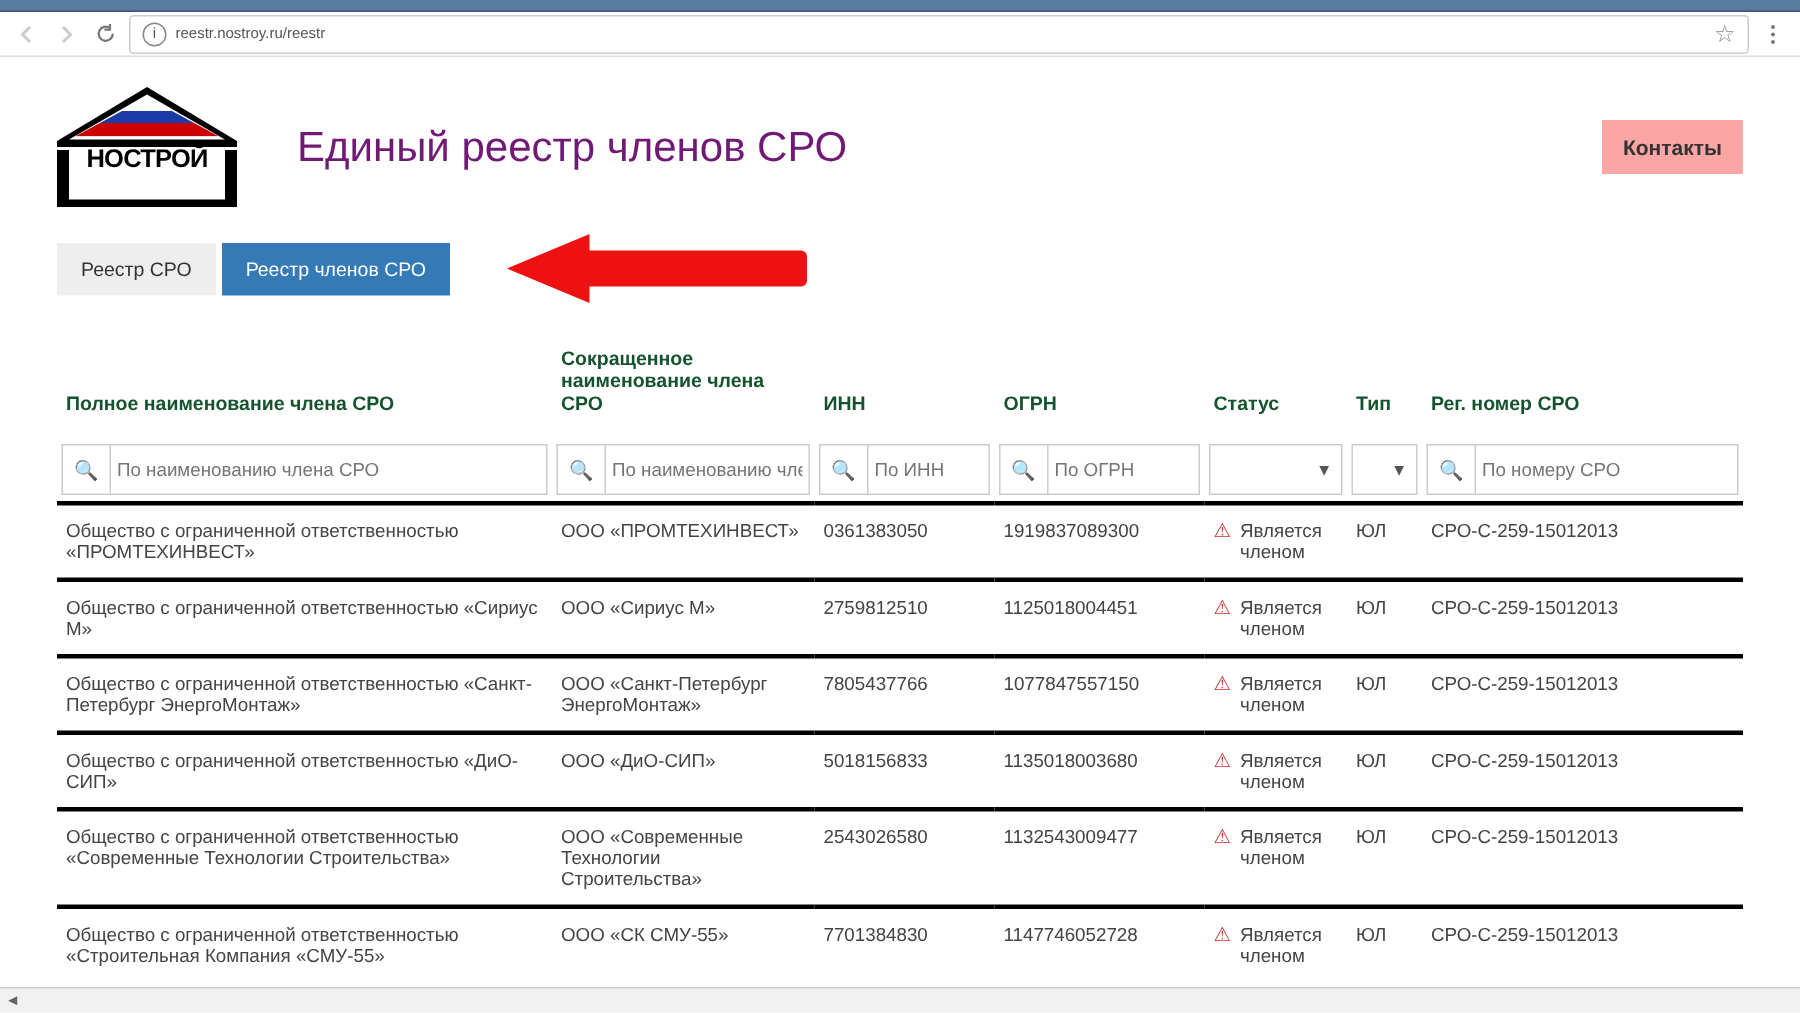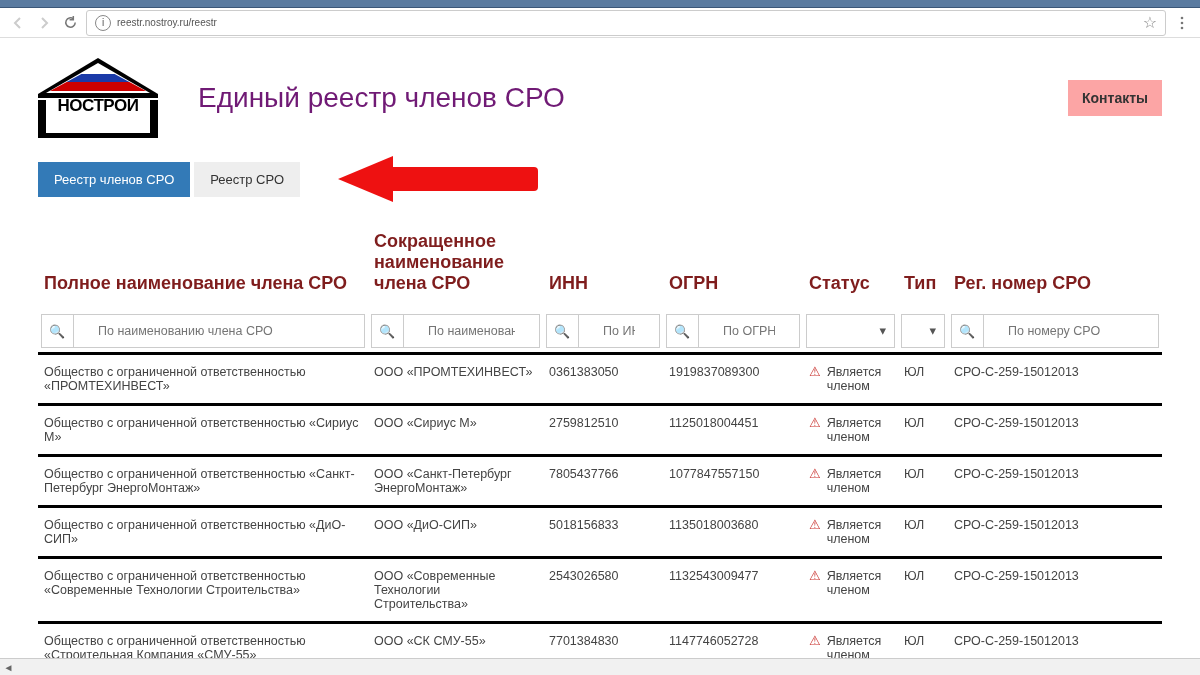--- a/index.html
+++ b/index.html
@@ -31,25 +31,25 @@
   .page-title { font-size: 28px; color: #701a75; font-weight: 400; }
   .contacts-btn { background: #fca5a5; padding: 10px 14px; font-size: 14px; font-weight: bold; cursor: pointer; }
   .tabs { display: flex; gap: 4px; margin-bottom: 28px; position: relative; }
   .tab { padding: 10px 16px; font-size: 13px; cursor: pointer; background: #eee; }
   .tab.active { background: #337ab7; color: #fff; }
   .arrow { position: absolute; left: 300px; top: -6px; width: 200px; height: 46px; }
   .arrow-body { position:absolute; left:54px; top:11px; width:146px; height:24px; background:#e11; border-radius: 0 4px 4px 0; }
   .arrow-head { position:absolute; left:0; top:0; width:0; height:0; border-top:23px solid transparent; border-bottom:23px solid transparent; border-right:55px solid #e11; }
   table { width: 100%; border-collapse: collapse; table-layout: fixed; }
   col.c-full{width:330px;} col.c-short{width:175px;} col.c-inn{width:120px;} col.c-ogrn{width:140px;} col.c-status{width:95px;} col.c-type{width:50px;} col.c-reg{width:auto;}
-  th { text-align: left; font-size: 18px; color: #7f1d1d; font-weight: bold; padding: 6px 6px 16px; vertical-align: bottom; cursor: pointer; }
+  th { text-align: left; font-size: 13px; color: #14532d; font-weight: bold; padding: 6px 6px 16px; vertical-align: bottom; cursor: pointer; }
   tr.filter td { padding: 4px 3px; }
   .f-box { display:flex; }
   .f-ico { width:32px; height:34px; border:1px solid #ccc; border-right:none; display:flex;align-items:center;justify-content:center; background:#fff; color:#555; font-size:13px;}
-  .f-inp { flex:1; height:34px; border:1px solid #ccc; padding:0 24px; font-size:12.5px; color:#999; min-width:0; }
+  .f-inp { flex:1; height:34px; border:1px solid #ccc; padding:0 4px; font-size:12.5px; color:#999; min-width:0; }
   .f-sel { width:100%; height:34px; border:1px solid #ccc; background:#fff; position:relative; }
   .f-sel::after{content:"▾"; position:absolute; right:8px; top:8px; color:#555;}
   tr.data td { padding: 10px 6px; border-top: 3px solid #000000; font-size: 12.5px; color: #444; vertical-align: top; }
   .status-cell { display:flex; align-items:flex-start; gap:6px; }
   .warn-ico { color:#c9302c; font-size:13px; line-height:1; flex-shrink:0; }
   .scrollbar { position: fixed; bottom:0; left:0; width:100%; height:17px; background:#f1f1f1; border-top:1px solid #ccc; display:flex; align-items:center;}
   .scroll-left {width:17px;height:17px;display:flex;align-items:center;justify-content:center;color:#666;font-size:10px;}
 </style>
 </head>
 <body>
@@ -105,22 +105,22 @@
           <div class="base"></div>
         </div>
         <div class="logotxt">НОСТРОЙ</div>
       </div>
       <h1 class="page-title">Единый реестр членов СРО</h1>
     </div>
     <div class="contacts-btn">Контакты</div>
   </div>
 
   <div class="tabs">
+    <div class="tab">Реестр СРО</div>
     <div class="tab active">Реестр членов СРО</div>
-    <div class="tab">Реестр СРО</div>
     <div class="arrow">
       <div class="arrow-head"></div>
         <div class="arrow-body"></div>
     </div>
   </div>
 
   <table>
     <colgroup>
       <col class="c-full">
         <col class="c-short">

